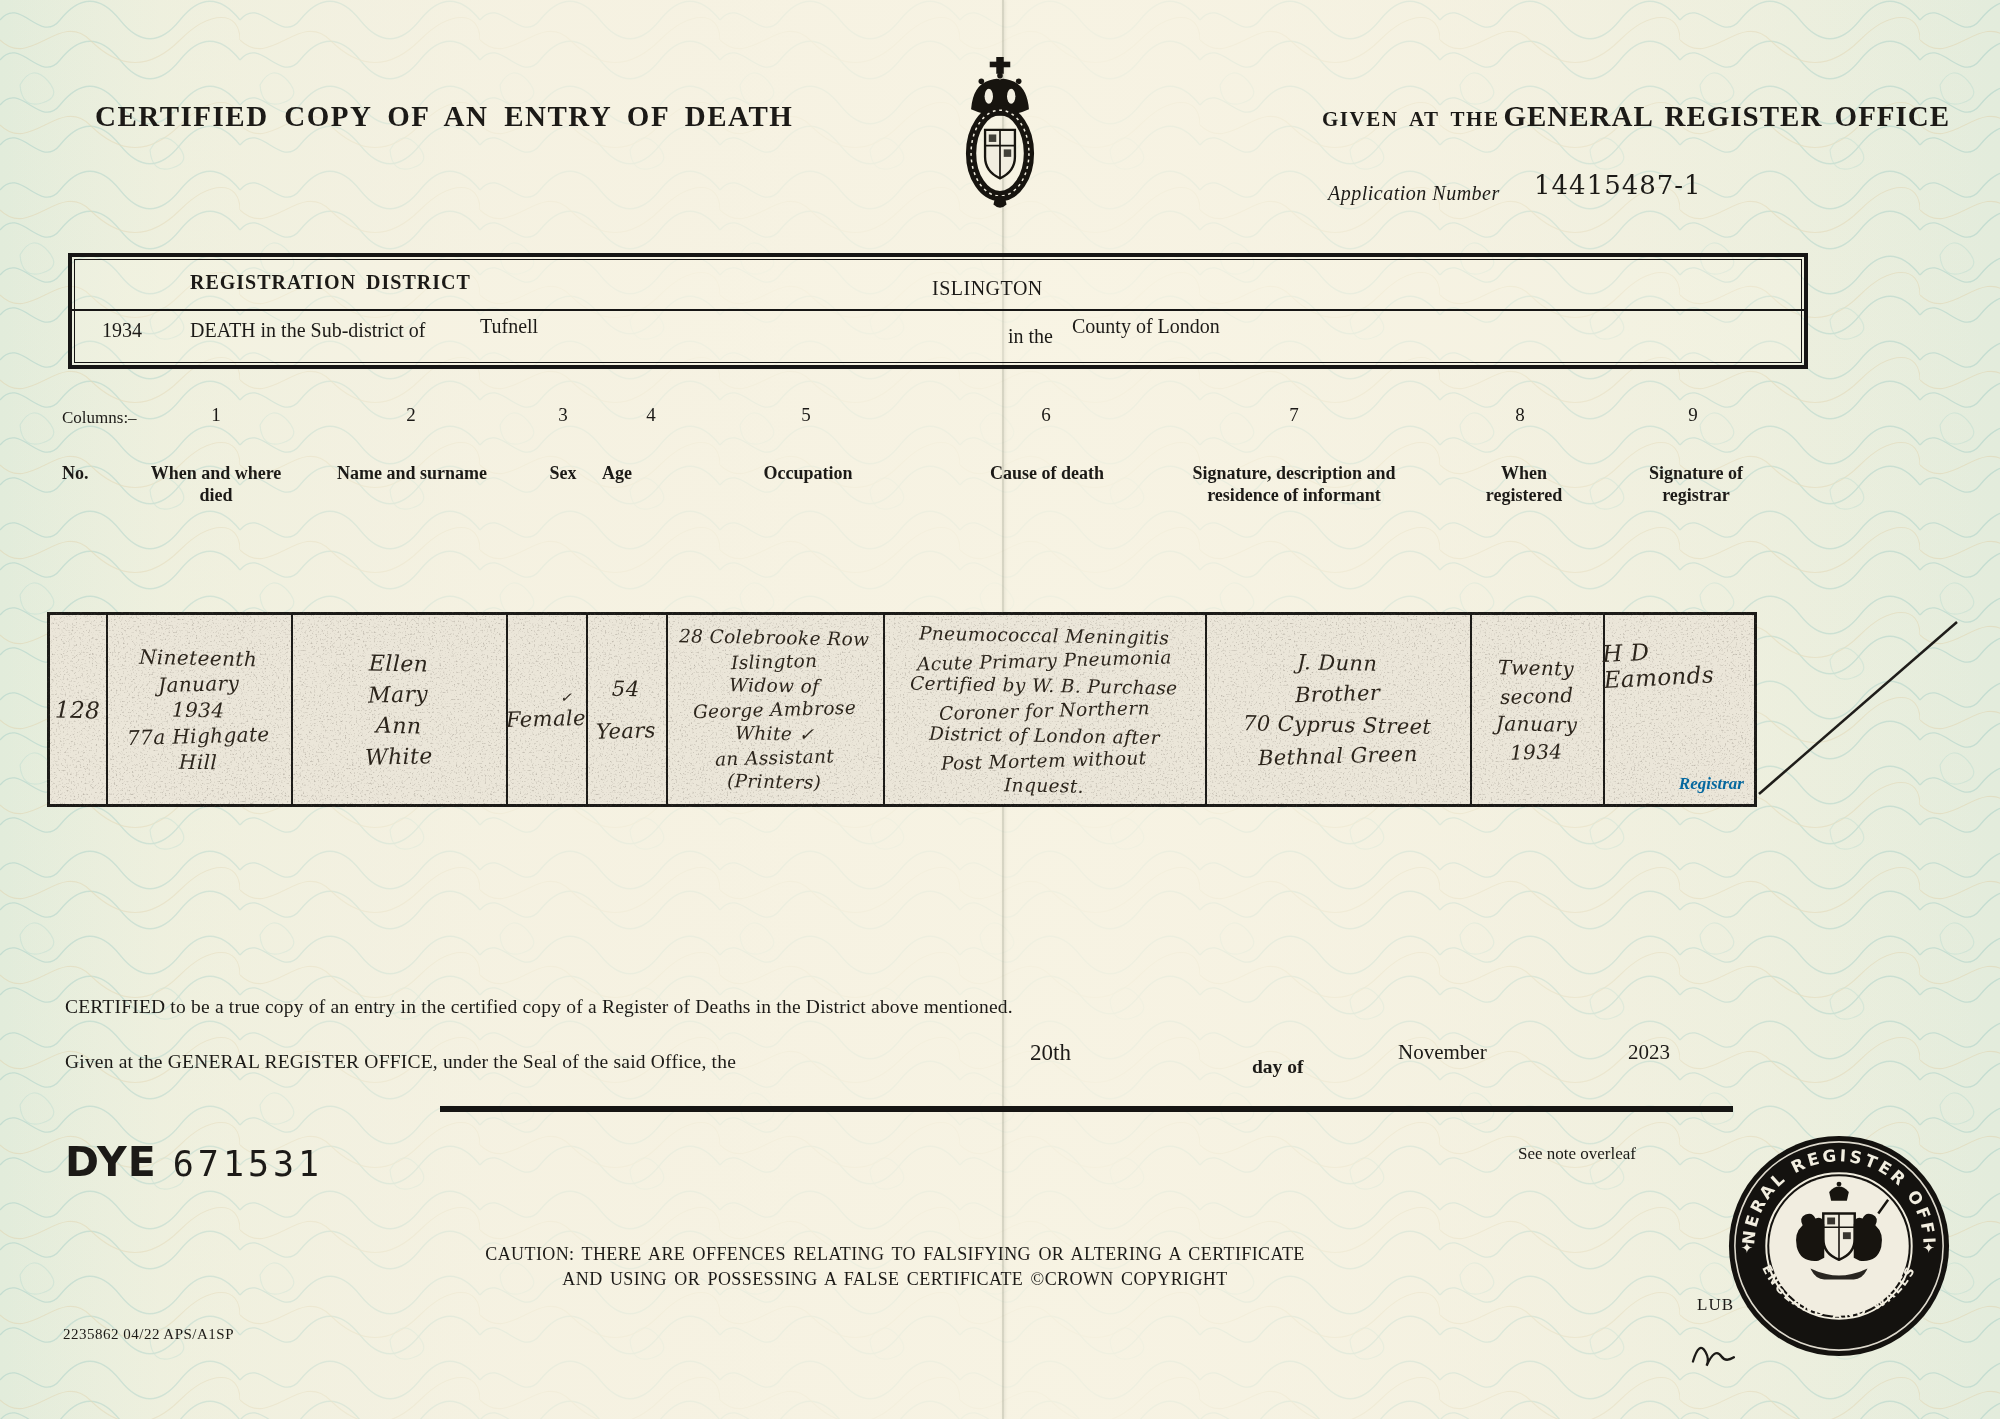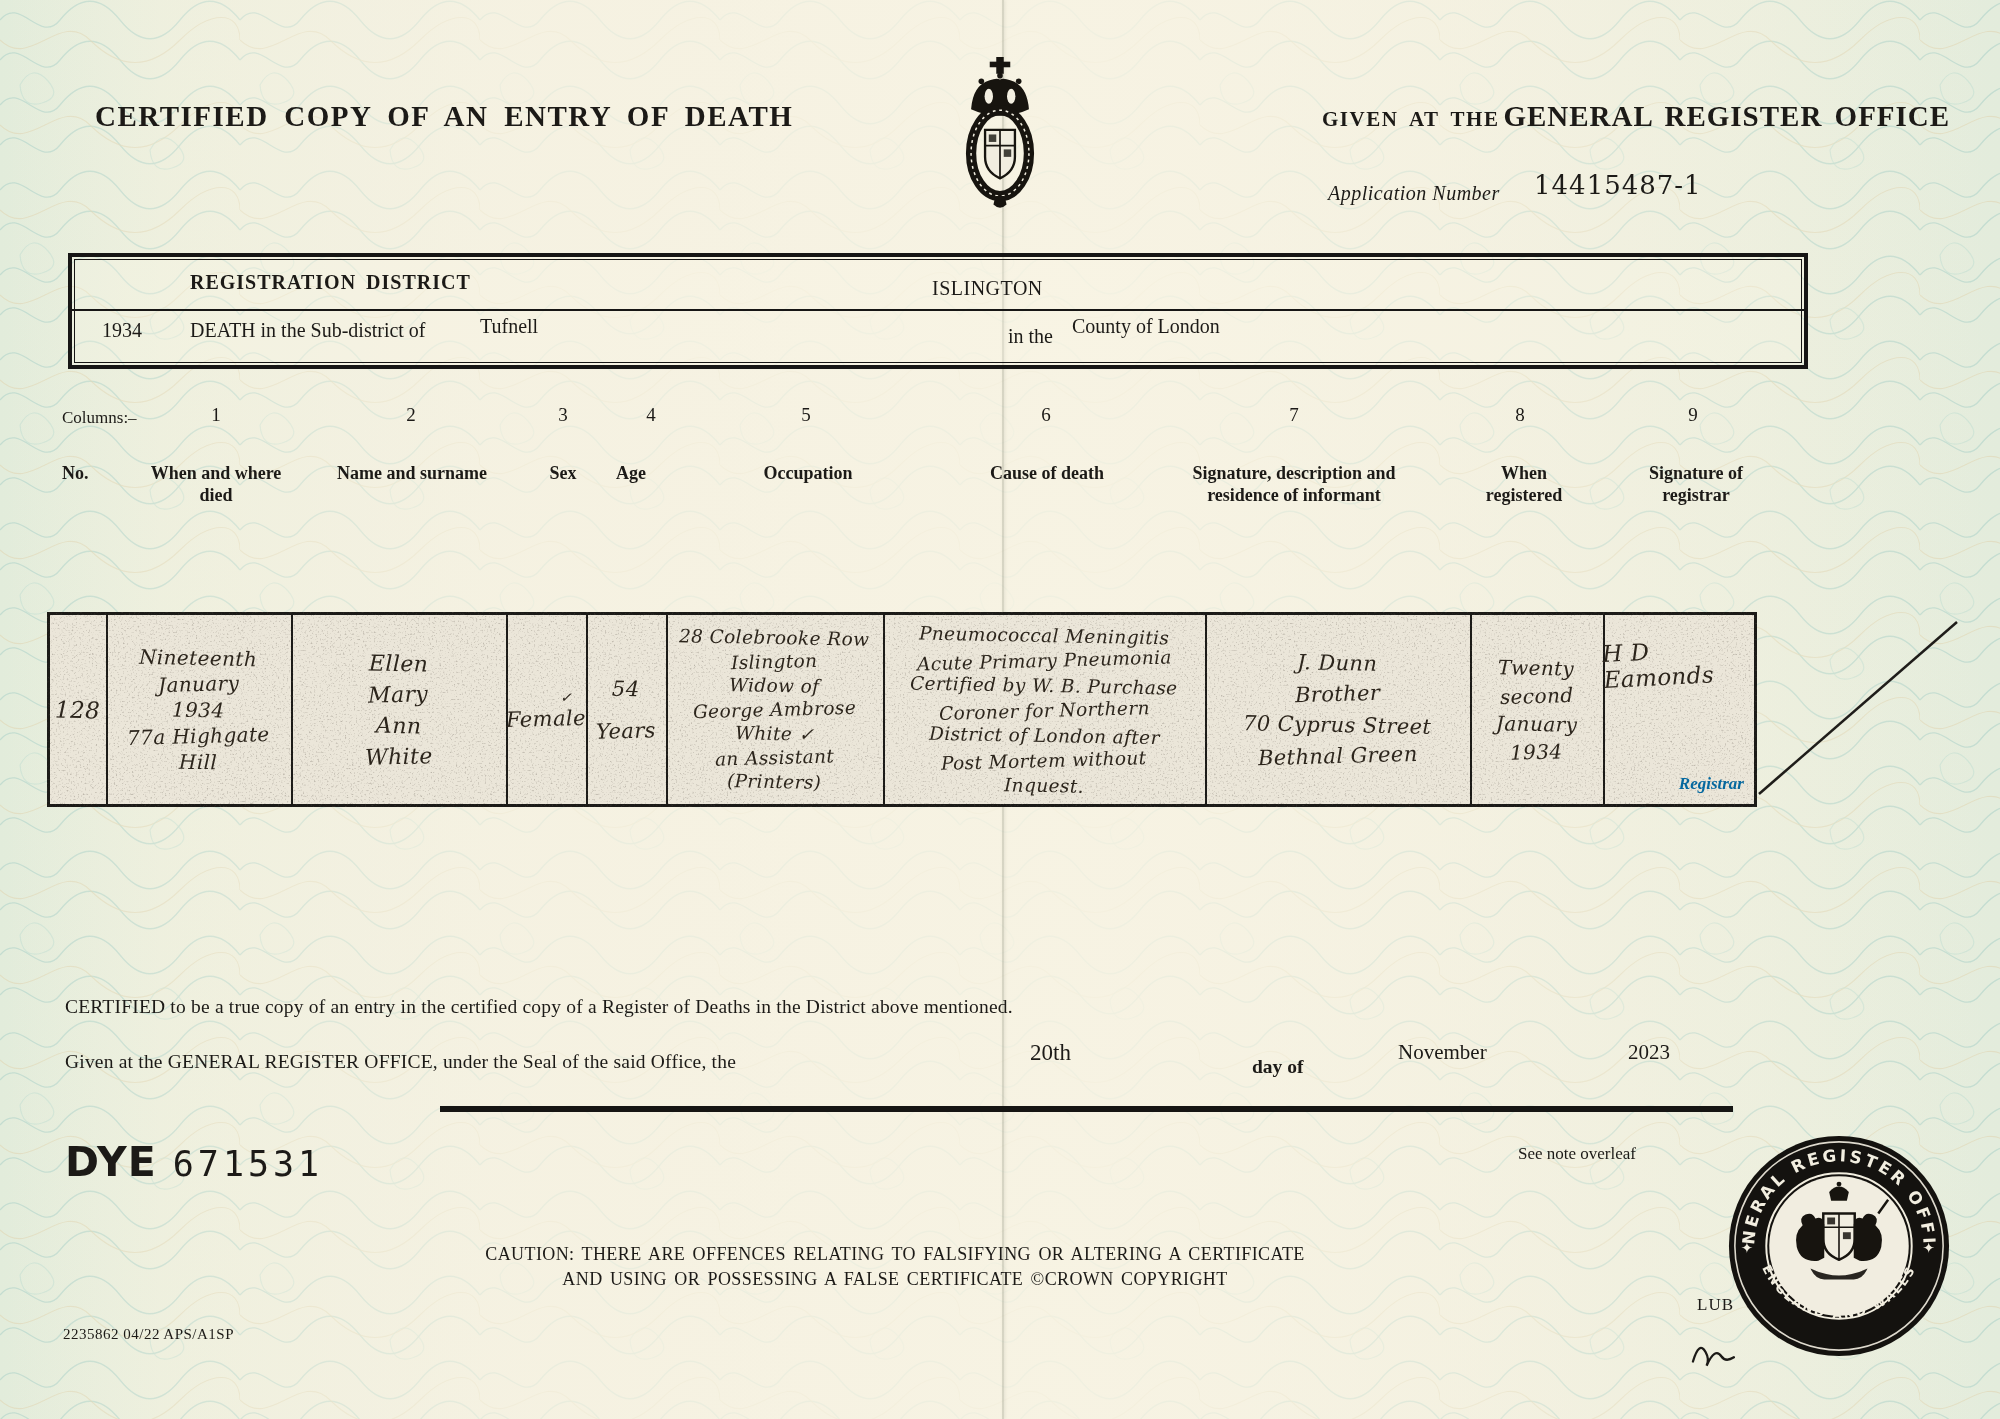--- a/index.html
+++ b/index.html
@@ -168,21 +168,21 @@
     <div class="abs colnum" style="left:781px">5</div>
     <div class="abs colnum" style="left:1021px">6</div>
     <div class="abs colnum" style="left:1269px">7</div>
     <div class="abs colnum" style="left:1495px">8</div>
     <div class="abs colnum" style="left:1668px">9</div>
 
     <div class="abs collabel left" style="left:62px;width:70px">No.</div>
     <div class="abs collabel" style="left:141px;width:150px">When and where died</div>
     <div class="abs collabel" style="left:282px;width:260px">Name and surname</div>
     <div class="abs collabel" style="left:533px;width:60px">Sex</div>
-    <div class="abs collabel" style="left:601px;width:60px">Age</div>
+    <div class="abs collabel" style="left:587px;width:60px">Age</div>
     <div class="abs collabel" style="left:723px;width:170px">Occupation</div>
     <div class="abs collabel" style="left:947px;width:200px">Cause of death</div>
     <div class="abs collabel" style="left:1164px;width:260px">Signature, description and residence of informant</div>
     <div class="abs collabel" style="left:1464px;width:120px">When registered</div>
     <div class="abs collabel" style="left:1631px;width:130px">Signature of registrar</div>
 
     <div class="abs entry-table">
       <div class="vline" style="left:56px"></div>
       <div class="vline" style="left:241px"></div>
       <div class="vline" style="left:456px"></div>

